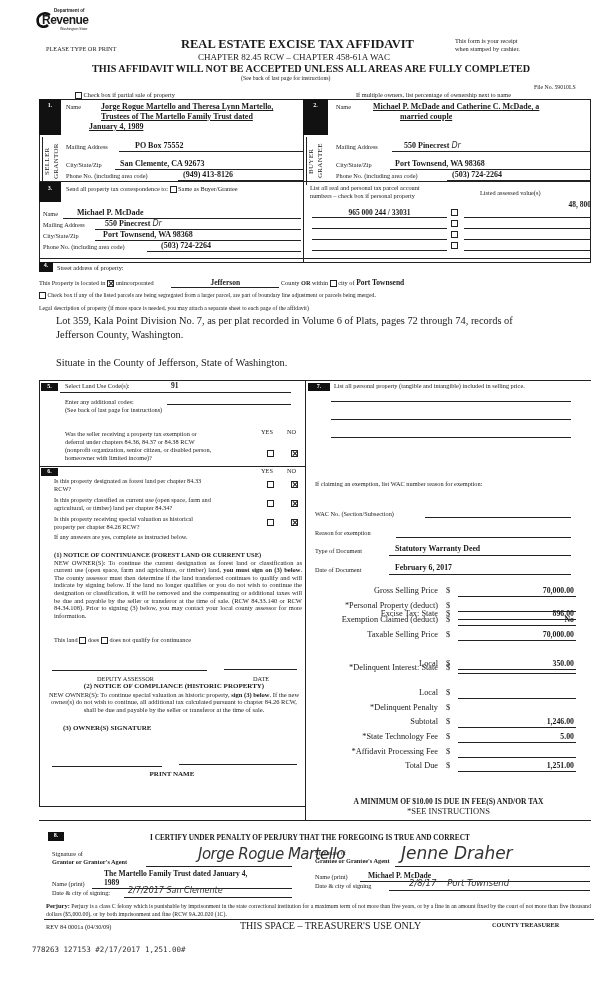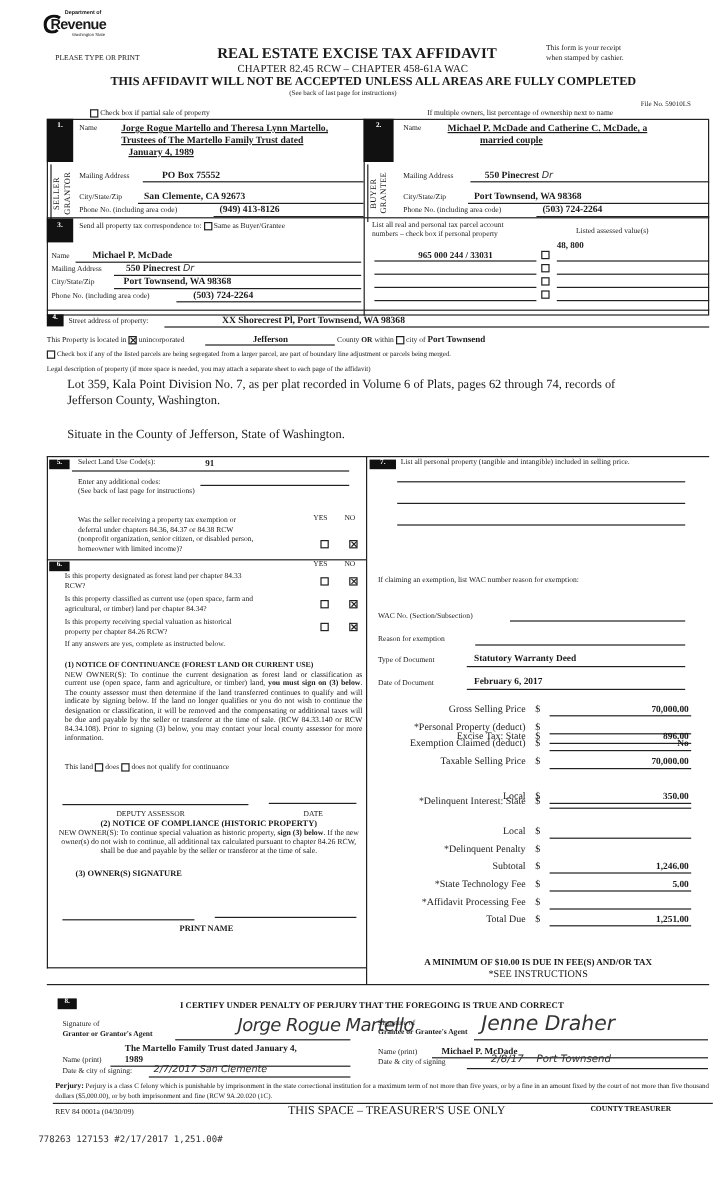--- a/index.html
+++ b/index.html
@@ -55,21 +55,21 @@
 <div class="abs" style="left:303px;top:99px;width:1px;height:164px;background:#222;"></div>
 
 <div class="abs" style="left:39px;top:99px;width:264px;height:82px;">
   <div class="num" style="position:absolute;left:0;top:0;width:22px;height:36px;padding-top:3px;">1.</div>
   <div class="vlabel" style="position:absolute;left:3px;top:38px;width:18px;height:48px;border-right:1px solid #222;">
     <span>SELLER</span> <span>GRANTOR</span>
   </div>
   <div class="sm" style="position:absolute;left:27px;top:4px;">Name</div>
   <div class="b u" style="position:absolute;left:62px;top:3px;font-size:8px;">Jorge Rogue Martello and Theresa Lynn Martello,</div>
   <div class="b u" style="position:absolute;left:62px;top:13px;font-size:8px;">Trustees of The Martello Family Trust dated</div>
-  <div class="b u" style="position:absolute;left:68px;top:23px;font-size:8px;">January 4, 1989</div>
+  <div class="b u" style="position:absolute;left:50px;top:23px;font-size:8px;">January 4, 1989</div>
   <div class="sm" style="position:absolute;left:27px;top:44px;">Mailing Address</div>
   <div class="line val" style="position:absolute;left:80px;top:42px;width:184px;height:11px;padding-left:16px;"><span>PO Box 75552</span></div>
   <div class="sm" style="position:absolute;left:27px;top:62px;">City/State/Zip</div>
   <div class="line val" style="position:absolute;left:76px;top:60px;width:188px;height:11px;padding-left:5px;"><span>San Clemente, CA 92673</span></div>
   <div class="sm" style="position:absolute;left:27px;top:73px;">Phone No. (including area code)</div>
   <div class="line val" style="position:absolute;left:139px;top:71px;width:125px;height:11px;padding-left:5px;"><span>(949) 413-8126</span></div>
 </div>
 
 <div class="abs" style="left:303px;top:99px;width:288px;height:82px;">
   <div class="num" style="position:absolute;left:0;top:0;width:25px;height:36px;padding-top:3px;">2.</div>
@@ -106,21 +106,21 @@
 </div>
 
 <div class="abs" style="left:304px;top:182px;width:287px;height:81px;">
   <div class="sm" style="position:absolute;left:6px;top:2px;">List all real and personal tax parcel account</div>
   <div class="sm" style="position:absolute;left:6px;top:10px;">numbers – check box if personal property</div>
   <div class="sm" style="position:absolute;left:176px;top:7px;">Listed assessed value(s)</div>
   <div id="parcel-rows">
       <div style="position: absolute; left: 0px; top: 26px; width: 287px; height: 11px;">
         <div class="line val" style="position:absolute;left:8px;top:0;width:135px;height:10px;text-align:center;font-size:7.5px;"><span>965 000 244 / 33031</span></div>
         <span class="box" style="position:absolute;left:147px;top:1px;"></span>
-        <div class="line val" style="position:absolute;left:160px;top:-7px;width:127px;height:17px;text-align:left;font-size:7.5px;line-height:8px;"><span>48, 800</span></div>
+        <div class="line val" style="position:absolute;left:160px;top:-7px;width:127px;height:17px;text-align:right;font-size:7.5px;line-height:8px;"><span>48, 800</span></div>
       </div>
       <div style="position: absolute; left: 0px; top: 37px; width: 287px; height: 11px;">
         <div class="line val" style="position:absolute;left:8px;top:0;width:135px;height:10px;text-align:center;font-size:7.5px;"><span></span></div>
         <span class="box" style="position:absolute;left:147px;top:1px;"></span>
         <div class="line val" style="position:absolute;left:160px;top:0px;width:127px;height:10px;text-align:center;font-size:7.5px;line-height:8px;"><span></span></div>
       </div>
       <div style="position: absolute; left: 0px; top: 48px; width: 287px; height: 11px;">
         <div class="line val" style="position:absolute;left:8px;top:0;width:135px;height:10px;text-align:center;font-size:7.5px;"><span></span></div>
         <span class="box" style="position:absolute;left:147px;top:1px;"></span>
         <div class="line val" style="position:absolute;left:160px;top:0px;width:127px;height:10px;text-align:center;font-size:7.5px;line-height:8px;"><span></span></div>
@@ -130,40 +130,39 @@
         <span class="box" style="position:absolute;left:147px;top:1px;"></span>
         <div class="line val" style="position:absolute;left:160px;top:0px;width:127px;height:10px;text-align:center;font-size:7.5px;line-height:8px;"><span></span></div>
       </div>
     </div>
 </div>
 
 <div class="abs" style="left:39px;top:258px;width:552px;height:1px;background:#222;"></div>
 <div class="abs" style="left:39px;top:262px;width:552px;height:12px;">
   <span class="num" style="position:absolute;left:0;top:0;width:14px;height:10px;">4.</span>
   <span class="sm" style="position:absolute;left:18px;top:2px;">Street address of property:</span>
-  <span class="line val" style="position:absolute;left:98px;top:0;width:454px;height:11px;padding-left:48px;"><span>XX Shorecrest Pl, Port Townsend, WA  98368</span></span>
 </div>
 <div class="abs sm" style="left:39px;top:278px;width:552px;height:12px;white-space:nowrap;">
   <span>This Property is located in</span>
   <span class="box x"></span>
   <span>unincorporated</span>
   <span class="line val" style="display:inline-block;width:108px;text-align:center;margin-left:16px;font-size:7.5px;"><span>Jefferson</span></span>
   <span>County</span>
   <span class="b">OR</span>
   <span>within</span>
   <span class="box"></span>
   <span>city of</span>
   <span class="b" style="font-size:7.5px;">Port Townsend</span>
 </div>
 <div class="abs xs" style="left:39px;top:292px;white-space:nowrap;">
   <span class="box"></span>
   <span>Check box if any of the listed parcels are being segregated from a larger parcel, are part of boundary line adjustment or parcels being merged.</span>
 </div>
 <div class="abs xs" style="left:39px;top:305px;">Legal description of property (if more space is needed, you may attach a separate sheet to each page of the affidavit)</div>
-<div class="abs" style="left:56px;top:315px;font-size:10.4px;white-space:nowrap;">Lot 359, Kala Point Division No. 7, as per plat recorded in Volume 6 of Plats, pages 62 through 74, records of</div>
+<div class="abs" style="left:56px;top:315px;font-size:10.4px;white-space:nowrap;">Lot 359, Kala Point Division No. 7, as per plat recorded in Volume 6 of Plats, pages 72 through 74, records of</div>
 <div class="abs" style="left:56px;top:329px;font-size:10.4px;">Jefferson County, Washington.</div>
 <div class="abs" style="left:56px;top:357px;font-size:10.4px;">Situate in the County of Jefferson, State of Washington.</div>
 
 <div class="abs" style="left:39px;top:380px;width:266px;height:427px;border:1px solid #222;border-right:none;"></div>
 <div class="abs" style="left:305px;top:380px;width:1px;height:440px;background:#222;"></div>
 <div class="abs" style="left:305px;top:380px;width:286px;height:1px;background:#222;"></div>
 
 <div class="abs" style="left:39px;top:380px;width:266px;height:90px;">
   <span class="num" style="position:absolute;left:2px;top:3px;width:17px;height:8px;">5.</span>
   <span class="sm" style="position:absolute;left:26px;top:2px;">Select Land Use Code(s):</span>

